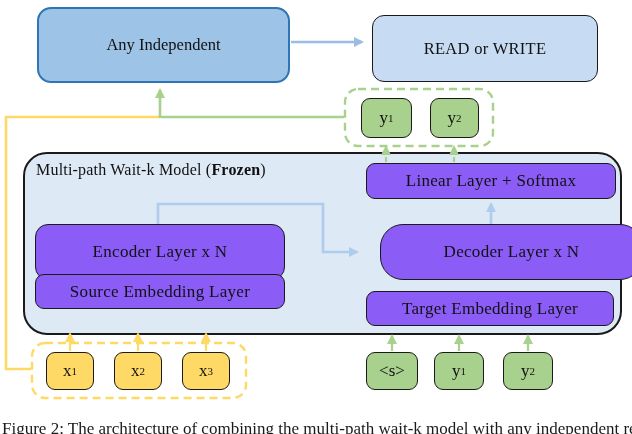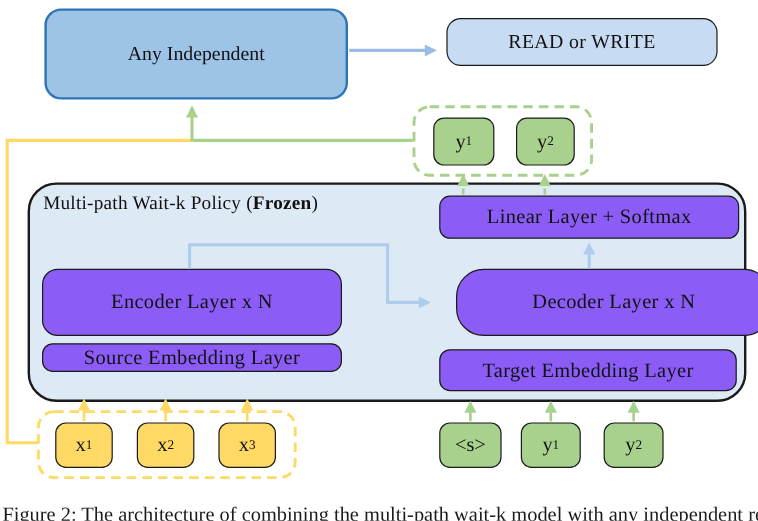--- a/index.html
+++ b/index.html
@@ -13,41 +13,41 @@
     display:flex;align-items:center;justify-content:center;
     text-align:center;color:#111;
   }
   
   .policy{
     left:37px;top:7px;width:253px;height:76px;
     background:#9DC3E6;border:2px solid #2E75B6;border-radius:14px;
     font-size:16.5px;line-height:1.3;flex-direction:column;
   }
   .readwrite{
-    left:372px;top:15px;width:226px;height:40px;
+    left:372px;top:15px;width:226px;height:67px;
     background:#C7DCF2;border:1.6px solid #1a1a1a;border-radius:12px;
     font-size:16.5px;letter-spacing:.3px;justify-content:center;
   }
   
   .container{
     left:23px;top:152px;width:599px;height:183px;
     background:#DEE9F6;border:2px solid #1a1a1a;border-radius:24px;
   }
   .model-title{
     left:36px;top:161px;font-size:16px;letter-spacing:.2px;
     position:absolute;white-space:nowrap;
   }
   .inner{
     background:#8b5cf6;border:1.6px solid #1a1a1a;border-radius:10px;
     font-size:17px;letter-spacing:.3px;
   }
   .linear {left:366px;top:163px;width:250px;height:36px;border-radius:9px;}
   .encoder{left:35px; top:224px;width:250px;height:56px;border-radius:13px;}
   .decoder{left:380px;top:224px;width:263px;height:56px;border-radius:23px;}
-  .srcemb {left:35px; top:286px;width:250px;height:24px;border-radius:9px;justify-content:center;}
+  .srcemb {left:35px; top:274px;width:250px;height:35px;border-radius:9px;justify-content:center;}
   .tgtemb {left:366px;top:291px;width:248px;height:35px;border-radius:9px;align-items:center;}
   
   .token{
     border:1.6px solid #1a1a1a;border-radius:9px;
     font-size:17px;
   }
   .token sub{font-size:11px;line-height:0;}
   .green{background:#A9D18E;}
   .yellow{background:#FFD966;}
   .tok-y1o{left:361px;top:98px;width:51px;height:40px;}
@@ -72,21 +72,21 @@
 <div class="box policy">
   <span>Any Independent</span>
 </div>
 
 <div class="box readwrite">
   <span>READ or WRITE</span>
 </div>
 
 <div class="abs container"></div>
 
-<div class="model-title"><span>Multi-path Wait-k Policy (</span><b>Frozen</b><span>)</span></div>
+<div class="model-title"><span>Multi-path Wait-k Model (</span><b>Frozen</b><span>)</span></div>
 
 <div class="box inner linear">
   <span>Linear Layer + Softmax</span>
 </div>
 <div class="box inner encoder">
   <span>Encoder Layer x N</span>
 </div>
 <div class="box inner decoder">
   <span>Decoder Layer x N</span>
 </div>

